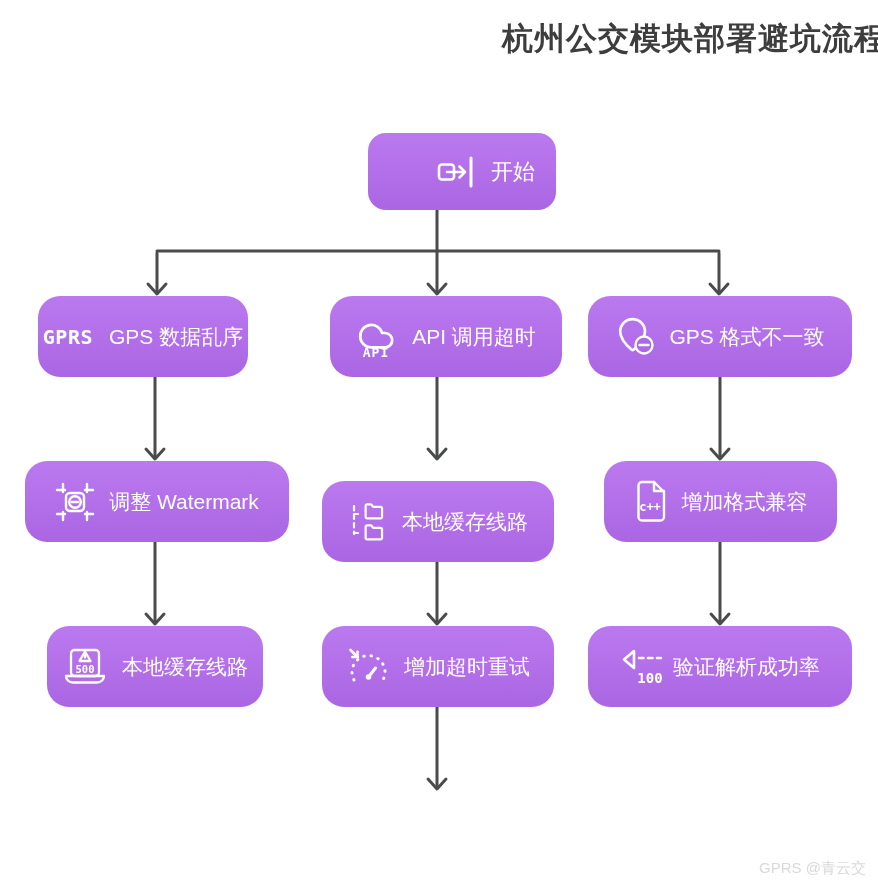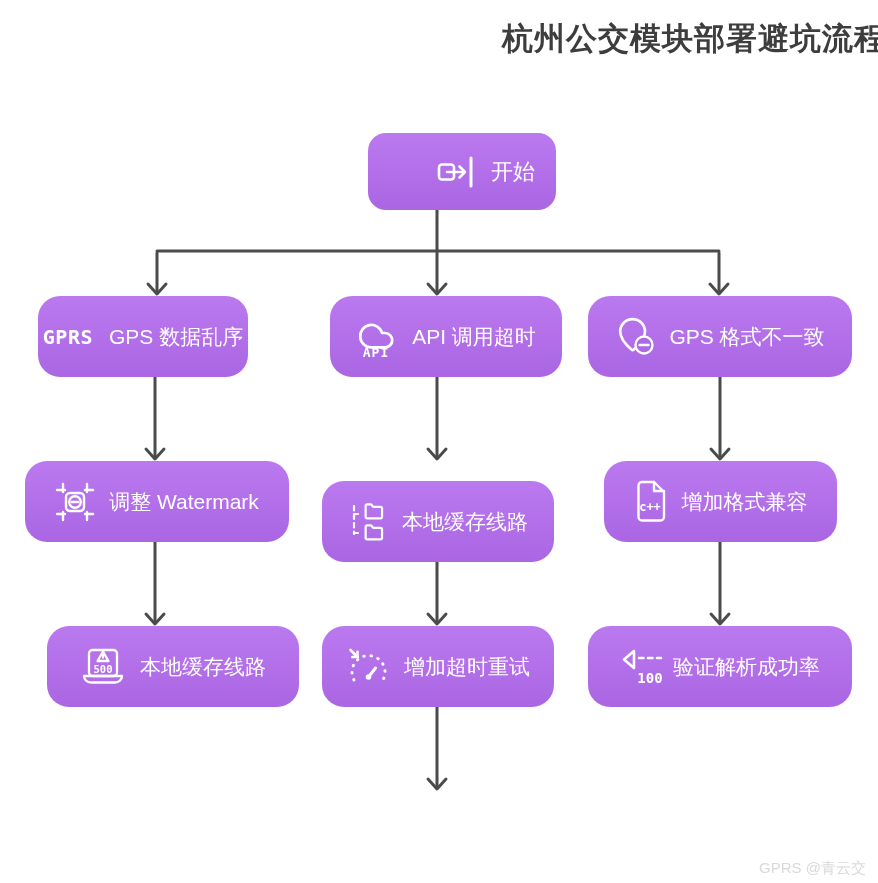--- a/index.html
+++ b/index.html
@@ -137,21 +137,21 @@
     <span class="icon">
       <svg width="34" height="44" viewBox="0 0 34 44" fill="none" stroke="#fff" stroke-width="2.4" stroke-linecap="round" stroke-linejoin="round">
         <path d="M8 2 H20 L30 12 V37 a3.5 3.5 0 0 1 -3.5 3.5 H8 a3.5 3.5 0 0 1 -3.5 -3.5 V5.5 A3.5 3.5 0 0 1 8 2 Z"></path>
         <path d="M20 2 V11 H30"></path>
         <text class="icon-label" x="16" y="31" font-size="12" text-anchor="middle" stroke="none">c++</text>
       </svg>
     </span>
     <span class="lbl">增加格式兼容</span>
   </div>
 
-  <div class="node" style="left:47px;top:626px;width:252px;height:81px;">
+  <div class="node" style="left:47px;top:626px;width:216px;height:81px;">
     <span class="icon">
       <svg width="46" height="40" viewBox="0 0 46 40" fill="none" stroke="#fff" stroke-width="2.3" stroke-linecap="round" stroke-linejoin="round">
         <rect x="9" y="3" width="28" height="26" rx="3.5"></rect>
         <path d="M23 4.5 L28.5 14 H17.5 Z"></path>
         <path d="M23 8 V10.5"></path>
         <text class="icon-label" x="23" y="26" font-size="10.5" text-anchor="middle" stroke="none">500</text>
         <path d="M4 29 H42 C42 32.8 38.8 35.5 35 35.5 H11 C7.2 35.5 4 32.8 4 29 Z"></path>
       </svg>
     </span>
     <span class="lbl">本地缓存线路</span>

